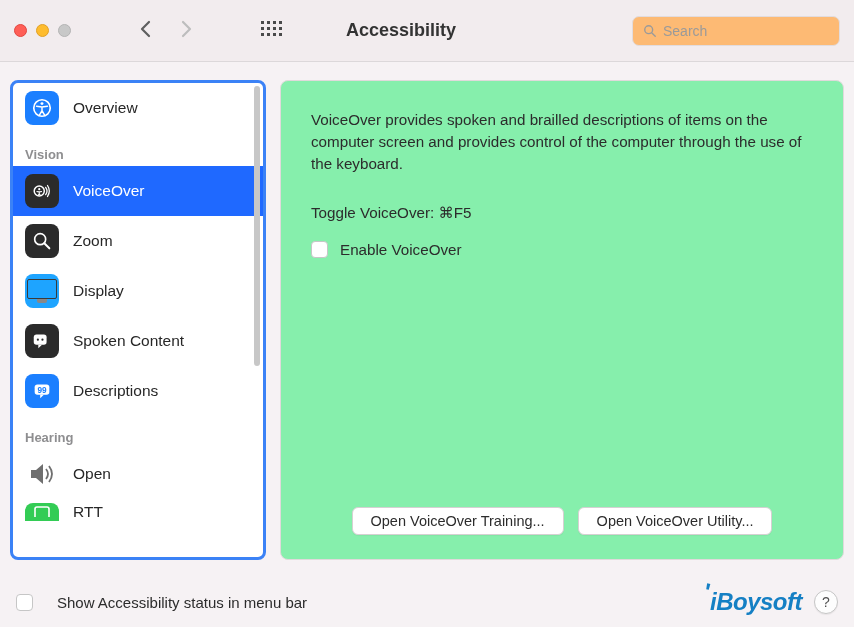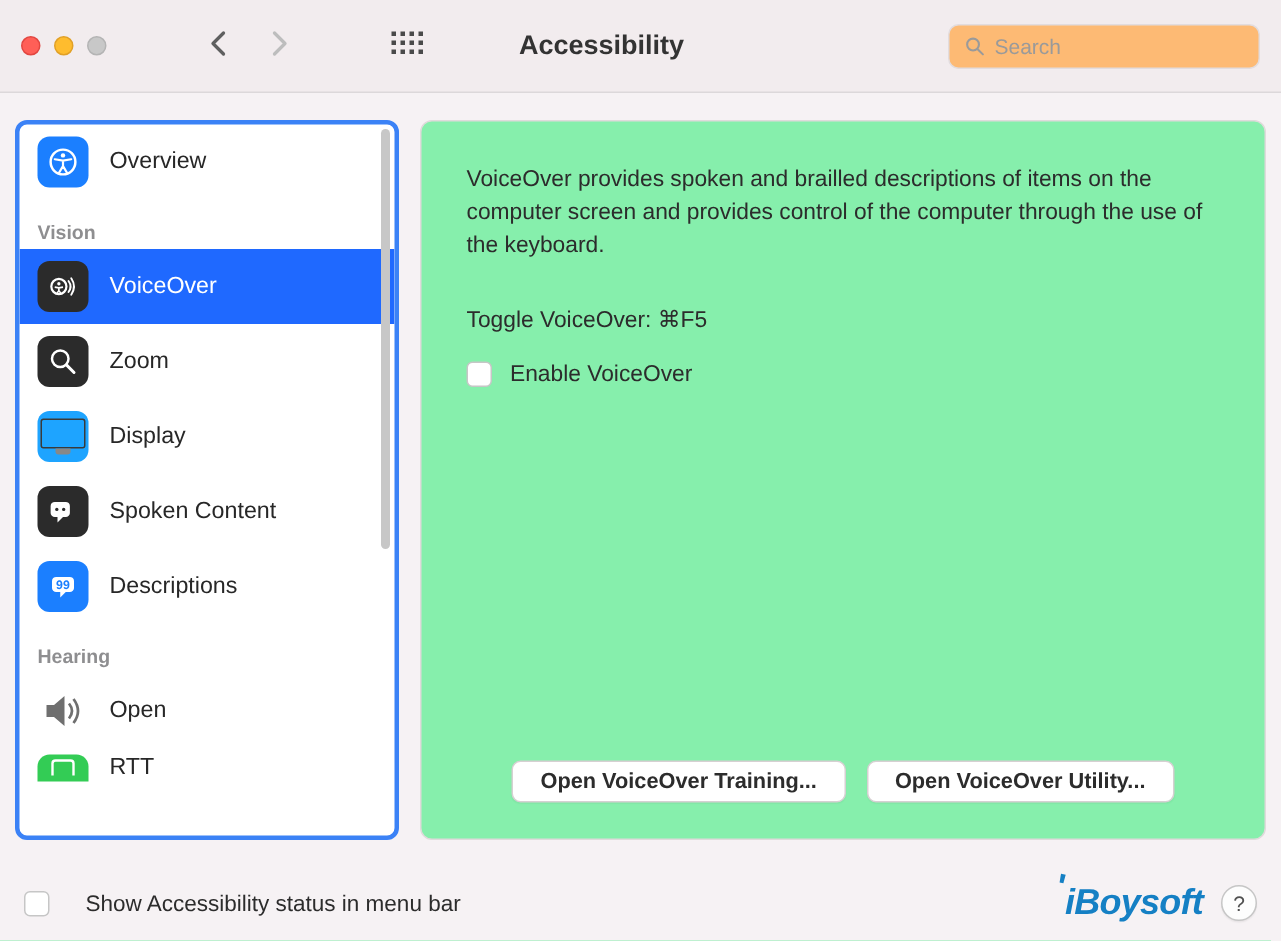--- a/index.html
+++ b/index.html
@@ -109,21 +109,20 @@
     cursor:pointer;
   }
   .enable-label{ font-size:15.2px; color:#2c2c2c;}
   .content-spacer{ flex:1;}
   .content-buttons{ display:flex; gap:14px; justify-content:center; padding-bottom:6px;}
   .mac-btn{
     background:#fff; border:1px solid #d6d0d2; border-radius:6px;
     padding: 5px 18px; font-size:14.5px; color:#2c2c2c;
     cursor:pointer;
     box-shadow: 0 1px 1px rgba(0,0,0,0.04);
-    font-weight: bold;
   }
   
   .footer {
     position:absolute; left:0; right:0; bottom:0;
     height:50px;
     display:flex; align-items:center;
     padding: 0 16px;
   }
   .footer .checkbox{}
   .footer-label{ font-size:15px; color:#2c2c2c; margin-left:24px;}

